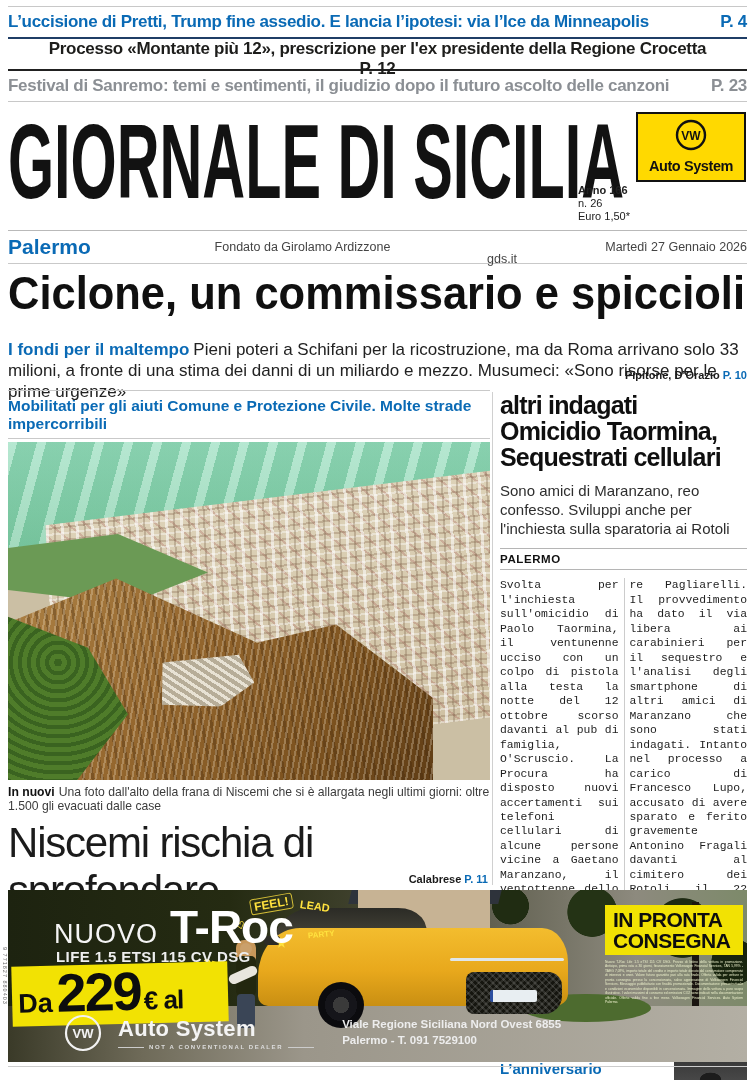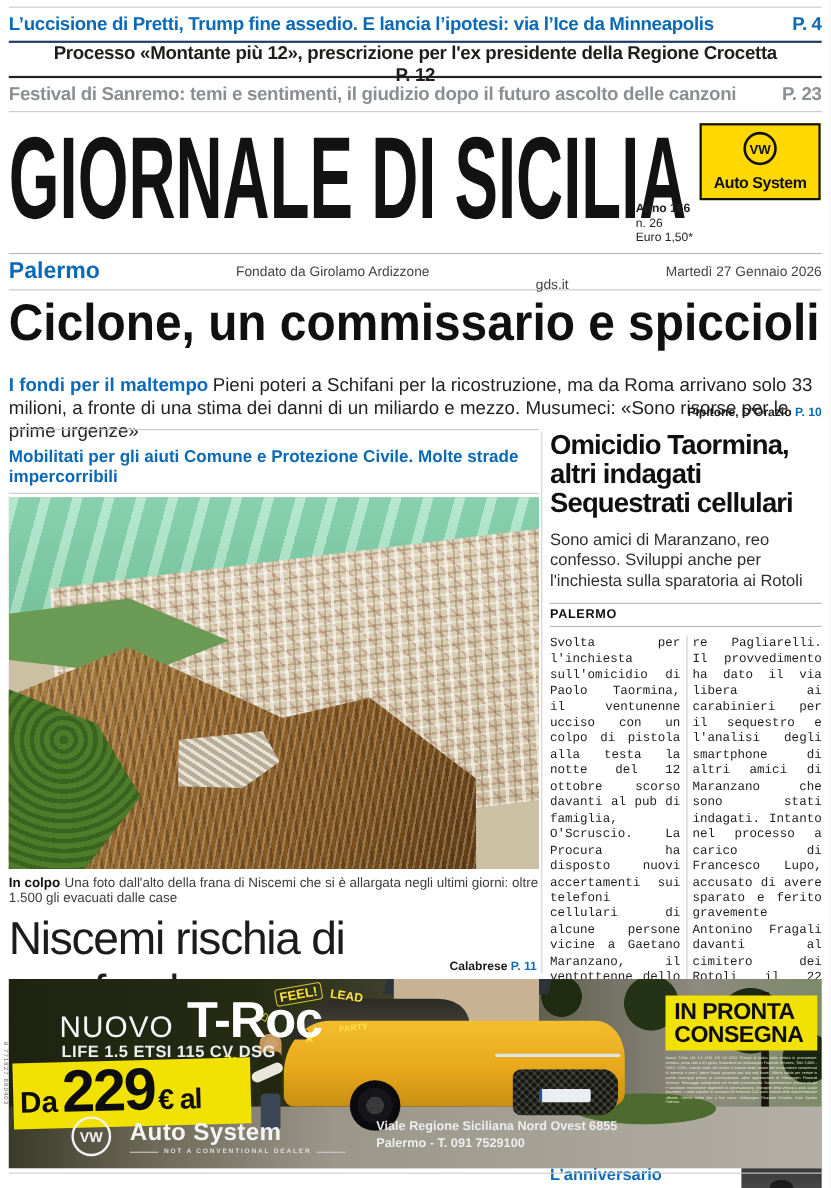--- a/index.html
+++ b/index.html
@@ -29,21 +29,21 @@
   #dateline .site{font-size:12.5px;color:#444;flex:0 0 150px;text-align:center;margin-top:24px;}
   #dateline .date{font-size:12.5px;color:#444;flex:0 0 170px;text-align:right;}
   
   #leaddeck{left:8px;top:339px;width:739px;font-size:17px;line-height:1.24;color:#222;}
   #leaddeck .kick{color:#0a6ab5;font-weight:700;margin-right:4px;}
   #leadby{left:8px;top:369px;width:739px;text-align:right;font-size:11px;font-weight:700;color:#1a1a1a;}
   .pgref{color:#0a6ab5;font-weight:700;}
   
   #lcol{left:8px;top:390px;width:482px;height:495px;}
   #kickbar{border-top:1px solid #c9c9c9;border-bottom:1px solid #c9c9c9;color:#0a6ab5;
-           font-weight:700;font-size:15.5px;padding:16px 0 5px;}
+           font-weight:700;font-size:15.5px;padding:6px 0 5px;}
   #photo{position:relative;width:482px;height:338px;margin-top:3px;overflow:hidden;background:#cbbfa4;}
   .ph-fields{position:absolute;left:0;top:0;right:0;height:112px;
      background:repeating-linear-gradient(105deg,rgba(255,255,255,.28) 0 9px,rgba(90,170,130,.28) 9px 28px),
                 linear-gradient(180deg,#9adfc0,#7ecba4);}
   .ph-town{position:absolute;left:34px;top:26px;width:470px;height:245px;
      transform:rotate(-7deg) skewX(-4deg);transform-origin:right top;
      background-image:
        repeating-linear-gradient(90deg,rgba(255,255,255,.55) 0 3px,transparent 3px 8px,rgba(120,95,70,.30) 8px 10px,transparent 10px 15px),
        repeating-linear-gradient(0deg,rgba(255,255,255,.40) 0 2px,transparent 2px 6px,rgba(140,110,85,.35) 6px 8px,transparent 8px 13px),
        repeating-linear-gradient(45deg,rgba(150,60,60,.22) 0 2px,transparent 2px 11px),
@@ -225,39 +225,39 @@
     <div id="kickbar">Mobilitati per gli aiuti Comune e Protezione Civile. Molte strade impercorribili</div>
     <div id="photo">
       <div class="ph-fields"></div>
       <div class="ph-town"></div>
       <div class="ph-ridge"></div>
       <div class="ph-scarp"></div>
       <div class="ph-green"></div>
       <div class="ph-debris"></div>
     </div>
     <div id="caption">
-      <span class="cl">In colpo</span><span>Una foto dall'alto della frana di Niscemi che si è allargata negli ultimi giorni: oltre 1.500 gli evacuati dalle case</span>
+      <span class="cl">In nuovi</span><span>Una foto dall'alto della frana di Niscemi che si è allargata negli ultimi giorni: oltre 1.500 gli evacuati dalle case</span>
     </div>
     <div id="nishead">Niscemi rischia di sprofondare</div>
     <div id="nisdeck">
       <div>La frana non si ferma: il fronte degli smottamenti adesso è lungo quattro chilometri</div>
       <div>Oltre 1.500 persone già evacuate. Un centinaio gli edifici sgomberati, tra cui una scuola</div>
     </div>
     <div id="nisby">
       <span>Calabrese</span>
       <span class="pgref">P. 11</span>
     </div>
   </div>
 
   <div class="abs" id="vdiv"></div>
 
   <div class="abs" id="rcol">
     <div id="crimehead">
+      <div>altri indagati</div>
       <div>Omicidio Taormina,</div>
-      <div>altri indagati</div>
       <div>Sequestrati cellulari</div>
     </div>
     <div id="crimedeck">Sono amici di Maranzano, reo confesso. Sviluppi anche per l'inchiesta sulla sparatoria ai Rotoli</div>
     <div id="place">PALERMO</div>
     <div id="cols">
       <div id="c1" class="bodytxt">Svolta per l'inchiesta sull'omicidio di Paolo Taormina, il ventunenne ucciso con un colpo di pistola alla testa la notte del 12 ottobre scorso davanti al pub di famiglia, O'Scruscio. La Procura ha disposto nuovi accertamenti sui telefoni cellulari di alcune persone vicine a Gaetano Maranzano, il ventottenne dello Zen reo confesso del delitto, attualmente detenuto nel carce-</div>
       <div id="c2">
         <div class="bodytxt">re Pagliarelli. Il provvedimento ha dato il via libera ai carabinieri per il sequestro e l'analisi degli smartphone di altri amici di Maranzano che sono stati indagati. Intanto nel processo a carico di Francesco Lupo, accusato di avere sparato e ferito gravemente Antonino Fragali davanti al cimitero dei Rotoli il 22 dicembre 2024, il Gup ha disposto nuovi accertamenti sulla direzione dei colpi di pistola prima di arrivare al verdetto.</div>
         <div id="crimeby">
           <span>Ferrara, Geraci</span>

